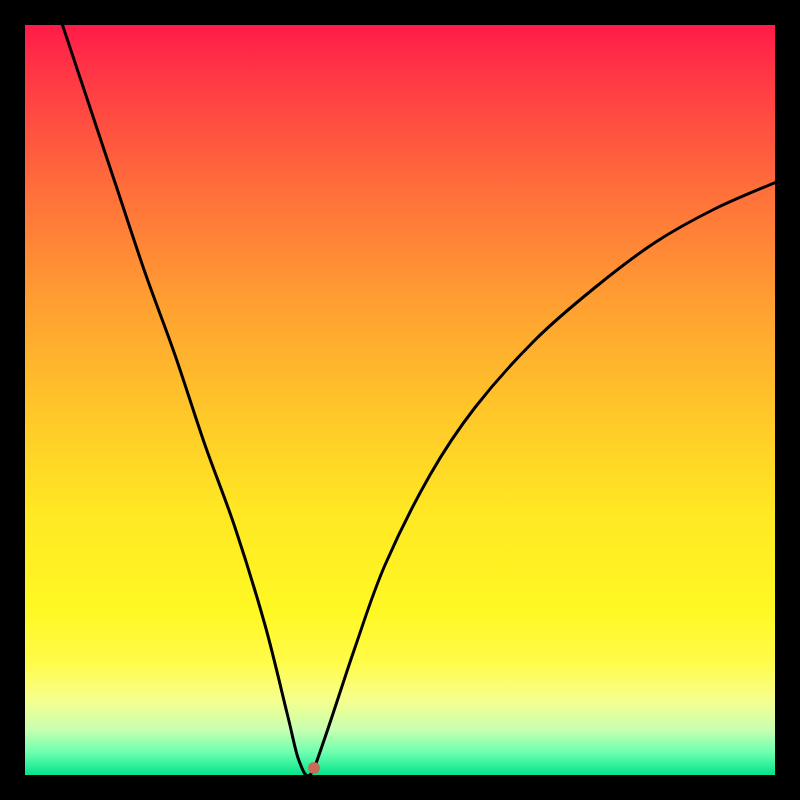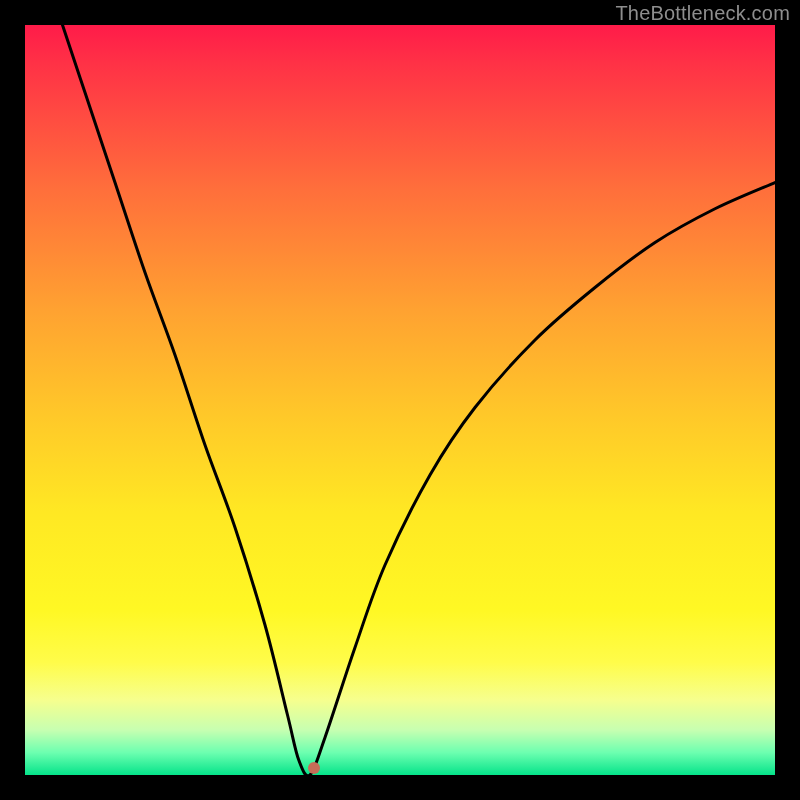--- a/index.html
+++ b/index.html
@@ -60,20 +60,19 @@
     height: 12px;
     border-radius: 50%;
     background: #c76c58;
     transform: translate(-50%, -50%);
   }
 </style>
 </head>
 <body>
 
 <div class="frame">
-  <div class="watermark">TheBottleneck.com</div>
   <div class="plot">
     <svg class="curve" viewBox="0 0 750 750" preserveAspectRatio="none">
       <path id="curve-path" fill="none" stroke="#000" stroke-width="3" stroke-linejoin="round" stroke-linecap="round" d="M 37.5 0 C 41.25 11.25, 51.25 41.25, 60 67.5 C 68.75 93.75, 80 127.50000000000001, 90 157.5 C 100 187.5, 110 218.74999999999994, 120 247.49999999999994 C 130 276.24999999999994, 140 301.24999999999994, 150 329.99999999999994 C 160 358.74999999999994, 170 391.25, 180 420 C 190 448.75, 200.00000000000003 472.5, 210.00000000000003 502.5 C 220.00000000000003 532.5, 231.25 568.75, 240 600 C 248.75 631.25, 256.875 667.5, 262.5 690 C 268.125 712.5, 270 725, 273.75 735 C 277.5 745, 280.625 753.75, 285 750 C 289.375 746.25, 292.5 733.75, 300 712.5 C 307.5 691.25, 320 651.25, 330 622.5 C 340 593.75, 347.5 568.75, 360 540 C 372.5 511.25, 390 476.25, 405 450 C 420 423.75, 432.5 405, 450 382.5 C 467.5 360, 490.00000000000006 335.00000000000006, 510.00000000000006 315.00000000000006 C 530 295.00000000000006, 550 278.75, 570 262.5 C 590 246.25, 610 230.625, 630 217.5 C 650 204.375, 670 193.75, 690 183.75 C 710 173.75, 740 161.875, 750 157.5"></path>
     </svg>
     <div class="dot" id="marker-dot" style="left: 288.75px; top: 742.5px;"></div>
   </div>
 </div>
 
 </body></html>

